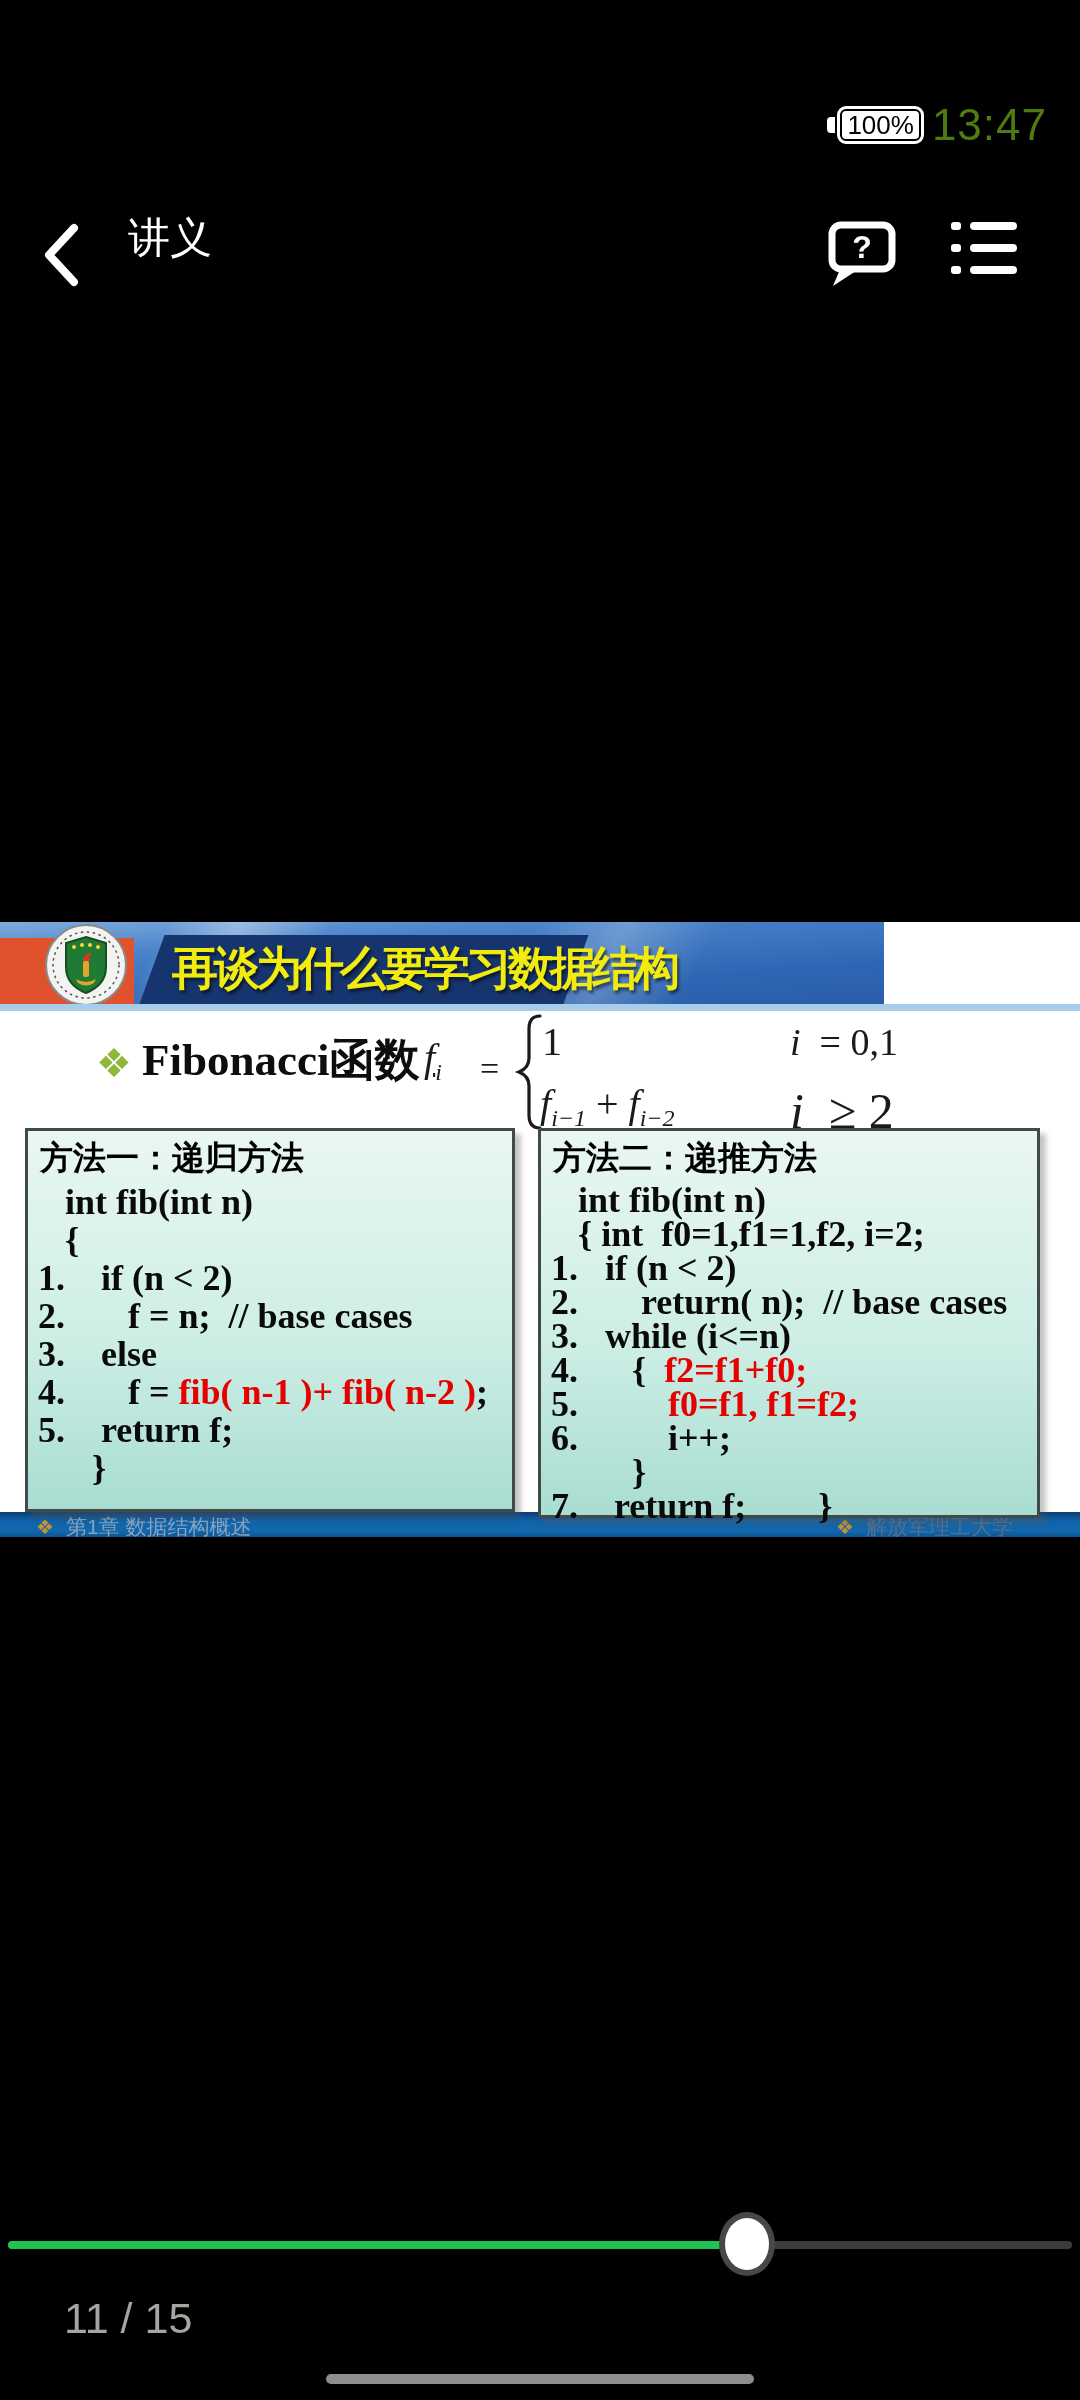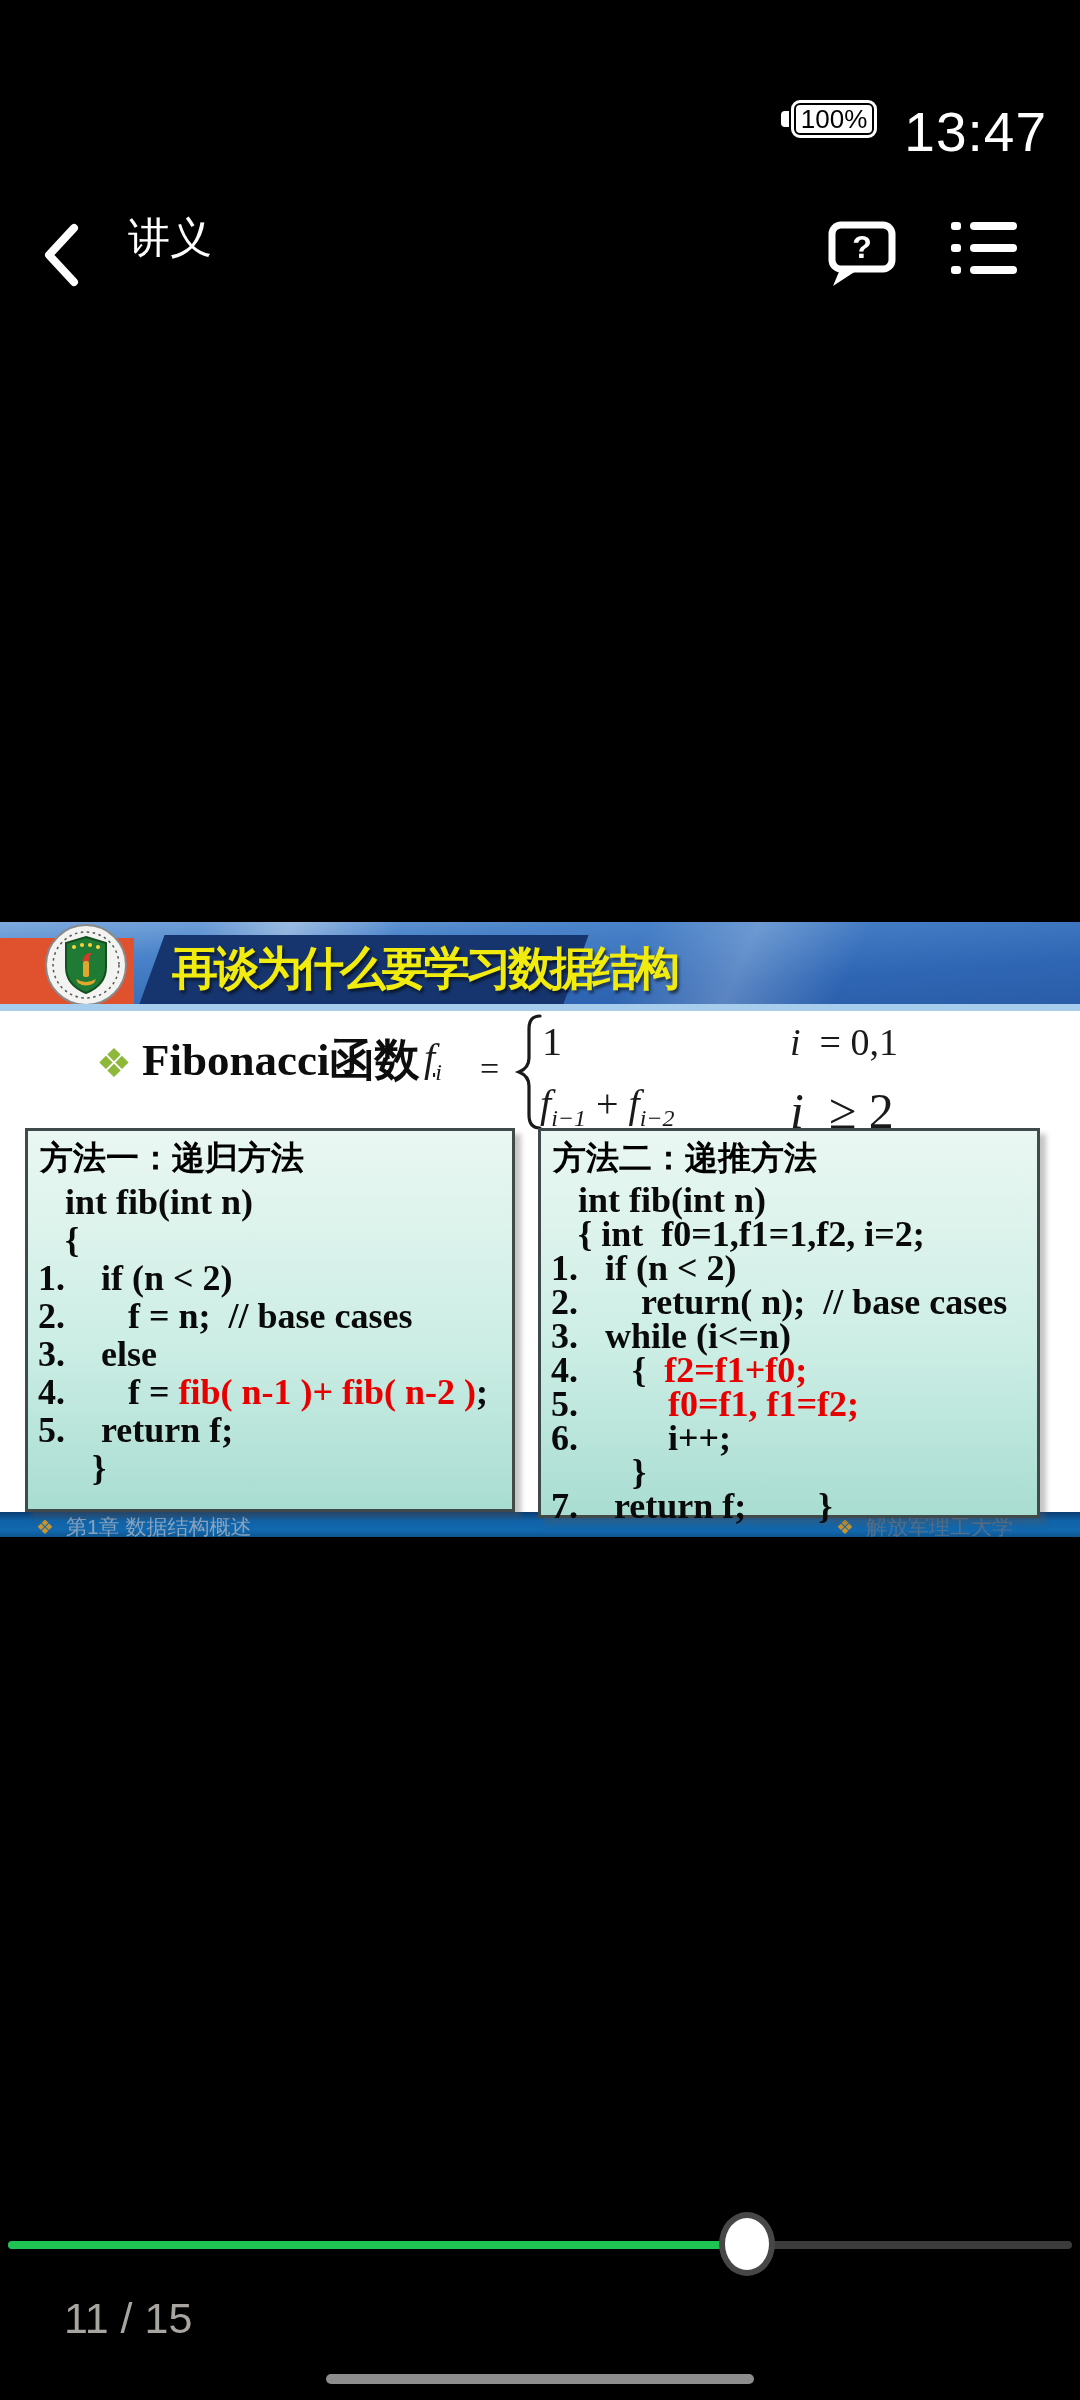--- a/index.html
+++ b/index.html
@@ -2,41 +2,41 @@
 <html><head>
 <meta charset="utf-8">
 <style>
   * { margin:0; padding:0; box-sizing:border-box; }
   html,body { width:1080px; height:2400px; }
   body { position:relative; background:#000; overflow:hidden;
          font-family:"Liberation Sans", sans-serif; }
 
   
   .status-bar { position:absolute; top:100px; right:33px; display:flex;
-                align-items:flex-start; gap:27px; }
+                align-items:center; gap:8px; }
   .battery { display:flex; align-items:center; }
   .bat-nub { width:8px; height:16px; background:#fff; border-radius:4px 0 0 4px; margin-right:2px; }
   .bat-body { border:3px solid #fff; border-radius:9px; padding:2px; background:#000; }
   .bat-fill { display:block; background:#fff; color:#000; border-radius:4px;
               font-size:26px; line-height:28px; padding:0 5px; font-weight:500; }
-  .clock { color:#ffffff; font-size:55px; font-weight:300; letter-spacing:1px; }
+  .clock { color:#4d7c0f; font-size:44px; font-weight:300; letter-spacing:1px; }
 
   
   .app-header { position:absolute; top:200px; left:0; width:1064px; height:120px; }
   .back-btn { position:absolute; left:40px; top:22px; width:44px; height:66px; cursor:pointer; }
   .app-title { position:absolute; left:128px; top:10px; color:#fff; font-size:42px; }
   .icon-btn { position:absolute; top:20px; cursor:pointer; }
   .help-btn { left:826px; }
   .list-btn { left:950px; }
 
   
   .slide { position:absolute; top:922px; left:0; width:1080px; height:615px;
            background:#fff; overflow:hidden; }
 
-  .banner { position:absolute; top:0; left:0; width:1080px; height:82px;
+  .banner { position:absolute; top:0; left:0; width:884px; height:82px;
             background:linear-gradient(176deg,#7fabde 0%,#4a83c9 28%,#2f66b4 72%,#2a5da8 100%);
             overflow:hidden; }
   .banner::before { content:""; position:absolute; inset:0;
             background:linear-gradient(115deg,transparent 18%,rgba(255,255,255,.35) 26%,transparent 36%,transparent 58%,rgba(255,255,255,.22) 68%,transparent 78%); }
   .banner-orange { position:absolute; left:0; top:16px; width:134px; height:66px; background:#e0512e; }
   .banner-navy { position:absolute; left:152px; top:13px; width:424px; height:69px;
             background:#16356e; transform:skewX(-20deg); }
   .banner-title { position:absolute; left:172px; top:16px; font-size:46px; font-weight:bold;
             color:#f2eb0e; letter-spacing:-4px; white-space:nowrap;
             text-shadow:2px 3px 3px rgba(0,0,0,.55); }

